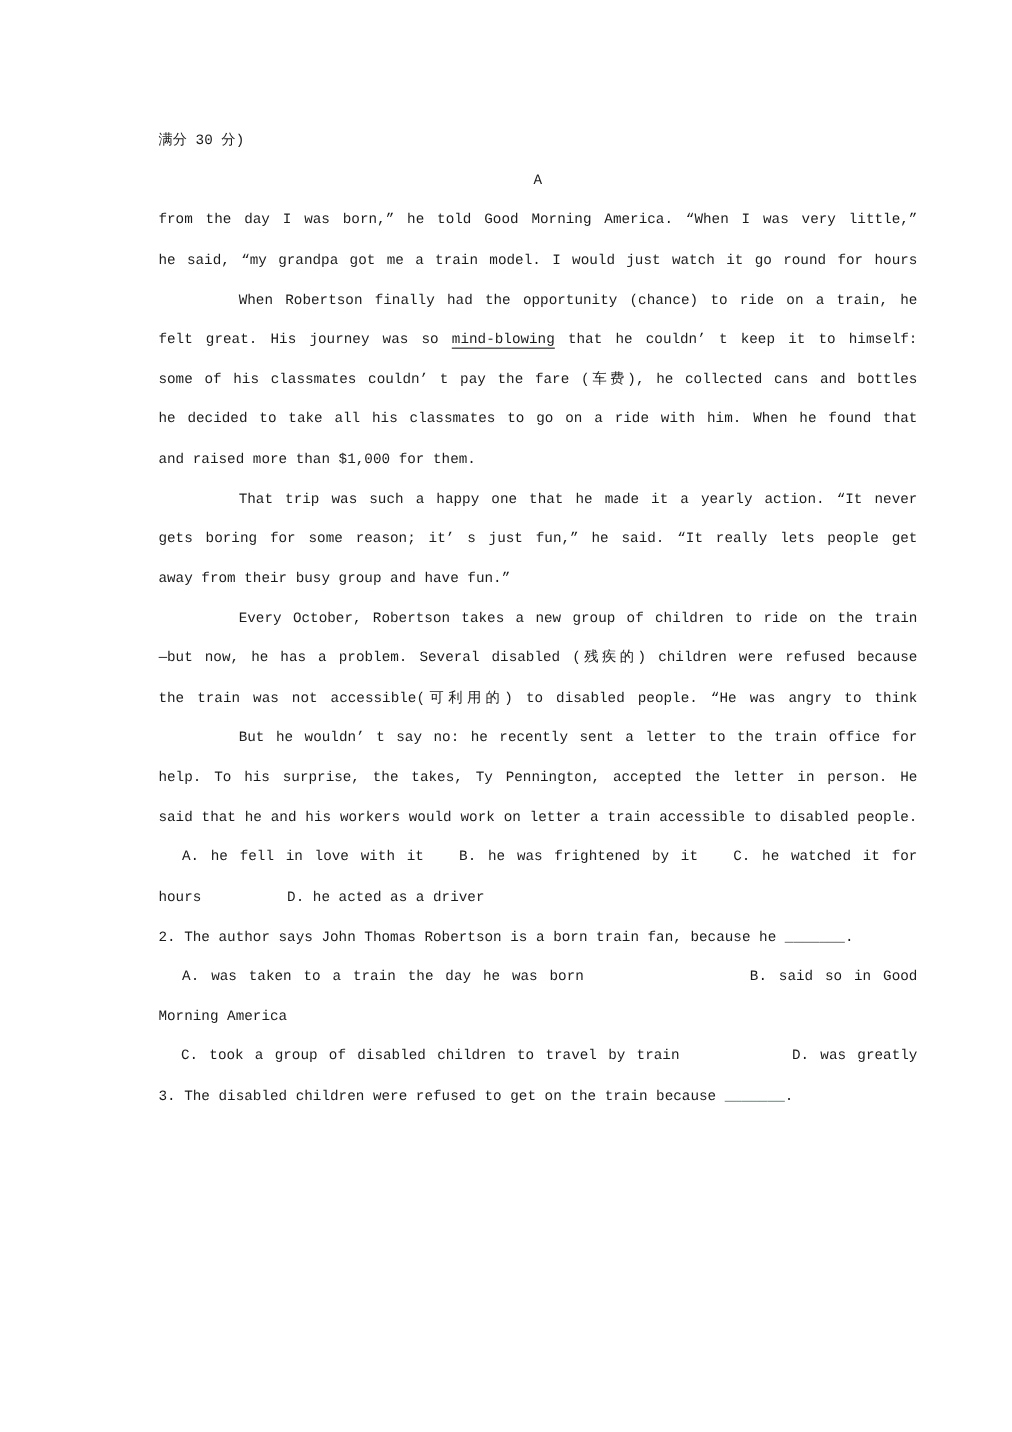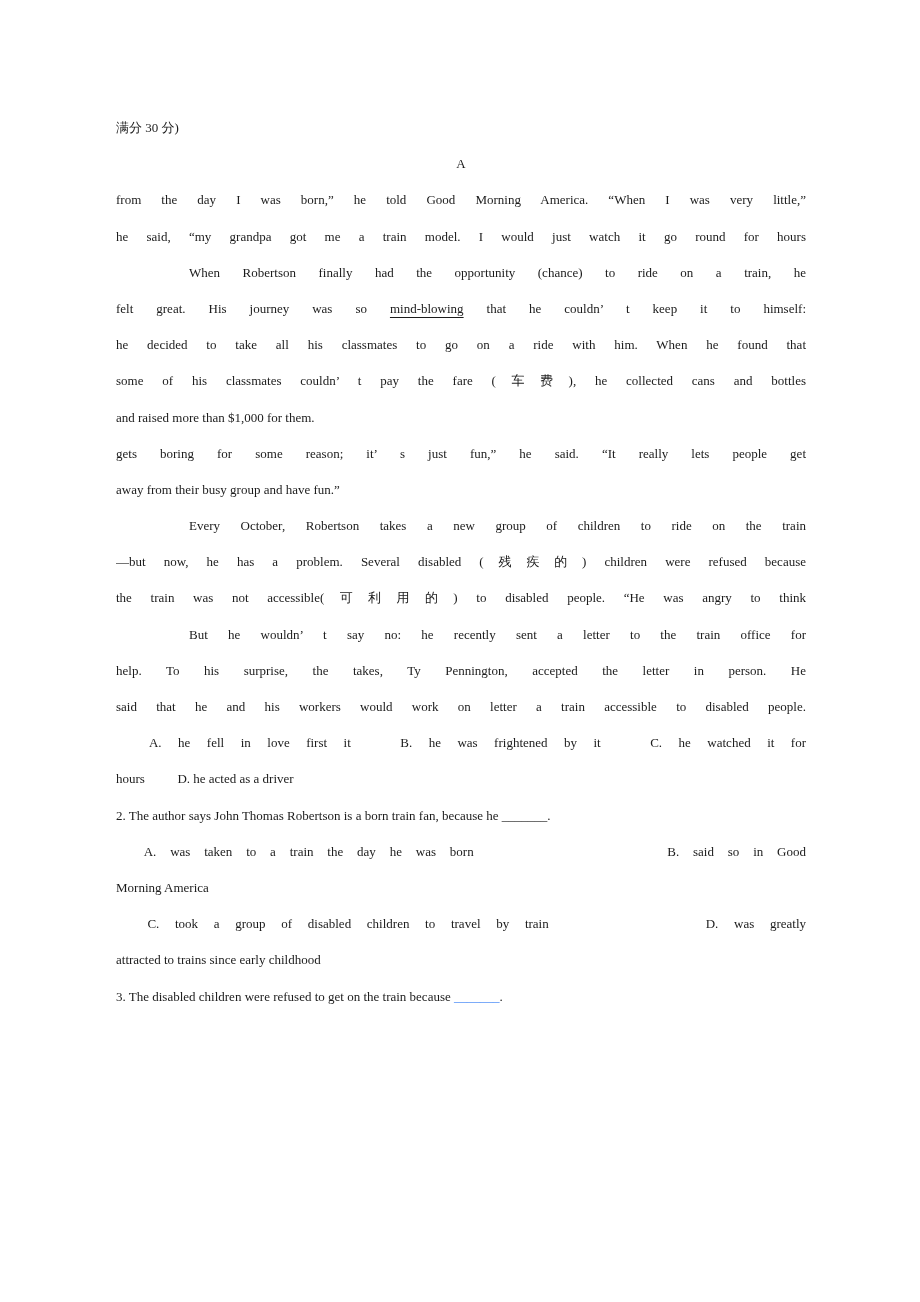--- a/index.html
+++ b/index.html
@@ -5,78 +5,78 @@
   html, body {
     margin: 0;
     padding: 0;
     background: #ffffff;
     width: 920px;
     height: 1302px;
     overflow: hidden;
   }
   .page {
     position: absolute;
-    left: 116px;
+    left: 144px;
     top: 110px;
     width: 690px;
     color: #1b1b1b;
-    font-family: Liberation Serif, serif;
+    font-family: Liberation Mono, monospace;
     font-size: 13px;
     line-height: 36.2px;
   }
   .line {
     height: 36.2px;
     overflow: hidden;
     white-space: pre-wrap;
     text-align: justify;
     text-align-last: left;
   }
   .jl   { text-align-last: justify; }   
   .end  { text-align-last: left; }      
   .center { text-align: center; text-align-last: center; }
   .ind-sm { padding-left: 29px; }
   .ind-lg { padding-left: 73px; }
   .u {
     text-decoration: underline;
     text-underline-offset: 4px;
   }
-  .blank-grey { color: #3b82f6; }
+  .blank-grey { color: #14532d; }
 </style>
 </head>
 <body>
 
 <div class="page">
 
   <div class="line end">满分 30 分)</div>
   <div class="line center">A</div>
 
   <div class="line jl">from the day I was born,” he told Good Morning America. “When I was very little,”</div>
   <div class="line jl">he said, “my grandpa got me a train model. I would just watch it go round for hours</div>
 
   <div class="line jl ind-lg">When Robertson finally had the opportunity (chance) to ride on a train, he</div>
   <div class="line jl"><span>felt great. His journey was so </span><span class="u">mind-blowing</span><span> that he couldn’ t keep it to himself:</span></div>
+  <div class="line jl">some of his classmates couldn’ t pay the fare (车费), he collected cans and bottles</div>
   <div class="line jl">he decided to take all his classmates to go on a ride with him. When he found that</div>
-  <div class="line jl">some of his classmates couldn’ t pay the fare (车费), he collected cans and bottles</div>
   <div class="line end">and raised more than $1,000 for them.</div>
 
+  <div class="line jl ind-lg">That trip was such a happy one that he made it a yearly action. “It never</div>
   <div class="line jl">gets boring for some reason; it’ s just fun,” he said. “It really lets people get</div>
   <div class="line end">away from their busy group and have fun.”</div>
 
   <div class="line jl ind-lg">Every October, Robertson takes a new group of children to ride on the train</div>
   <div class="line jl">—but now, he has a problem. Several disabled (残疾的) children were refused because</div>
   <div class="line jl">the train was not accessible(可利用的) to disabled people. “He was angry to think</div>
 
   <div class="line jl ind-lg">But he wouldn’ t say no: he recently sent a letter to the train office for</div>
   <div class="line jl">help. To his surprise, the takes, Ty Pennington, accepted the letter in person. He</div>
   <div class="line jl">said that he and his workers would work on letter a train accessible to disabled people.</div>
 
-  <div class="line jl">  A. he fell in love first it   B. he was frightened by it   C. he watched it for</div>
+  <div class="line jl">  A. he fell in love with it   B. he was frightened by it   C. he watched it for</div>
   <div class="line end">hours          D. he acted as a driver</div>
 
   <div class="line end">2. The author says John Thomas Robertson is a born train fan, because he _______.</div>
   <div class="line jl">  A. was taken to a train the day he was born              B. said so in Good</div>
   <div class="line end">Morning America</div>
   <div class="line jl">  C. took a group of disabled children to travel by train          D. was greatly</div>
-  <div class="line end">attracted to trains since early childhood</div>
 
   <div class="line end"><span>3. The disabled children were refused to get on the train because </span><span class="blank-grey">_______</span><span>.</span></div>
 
 </div>
 
 </body></html>

